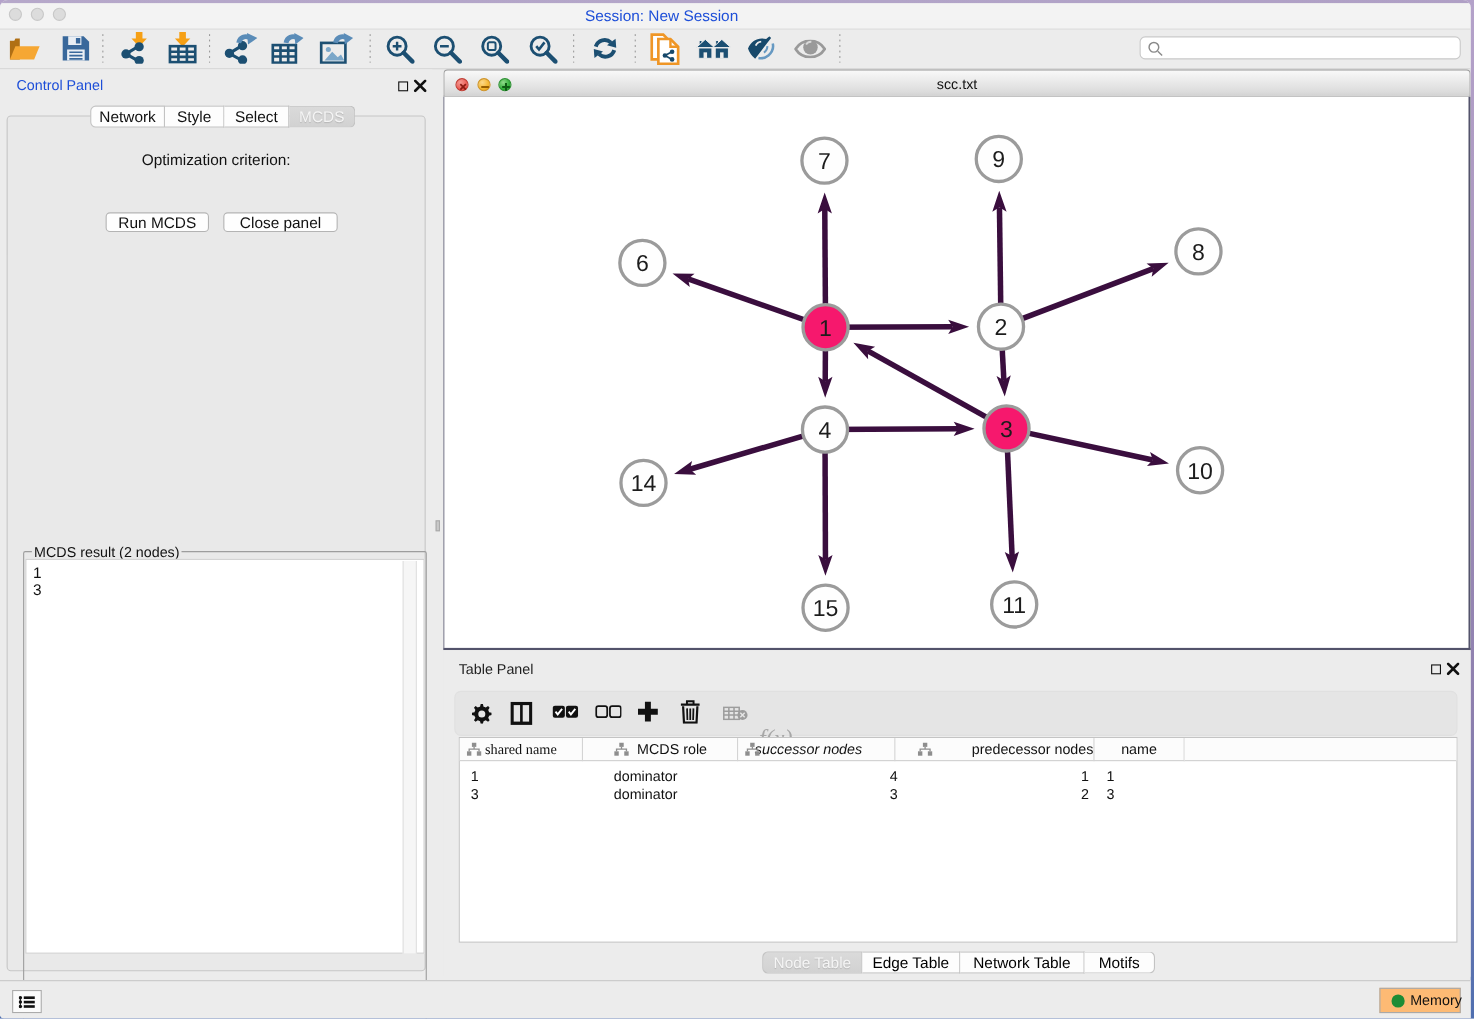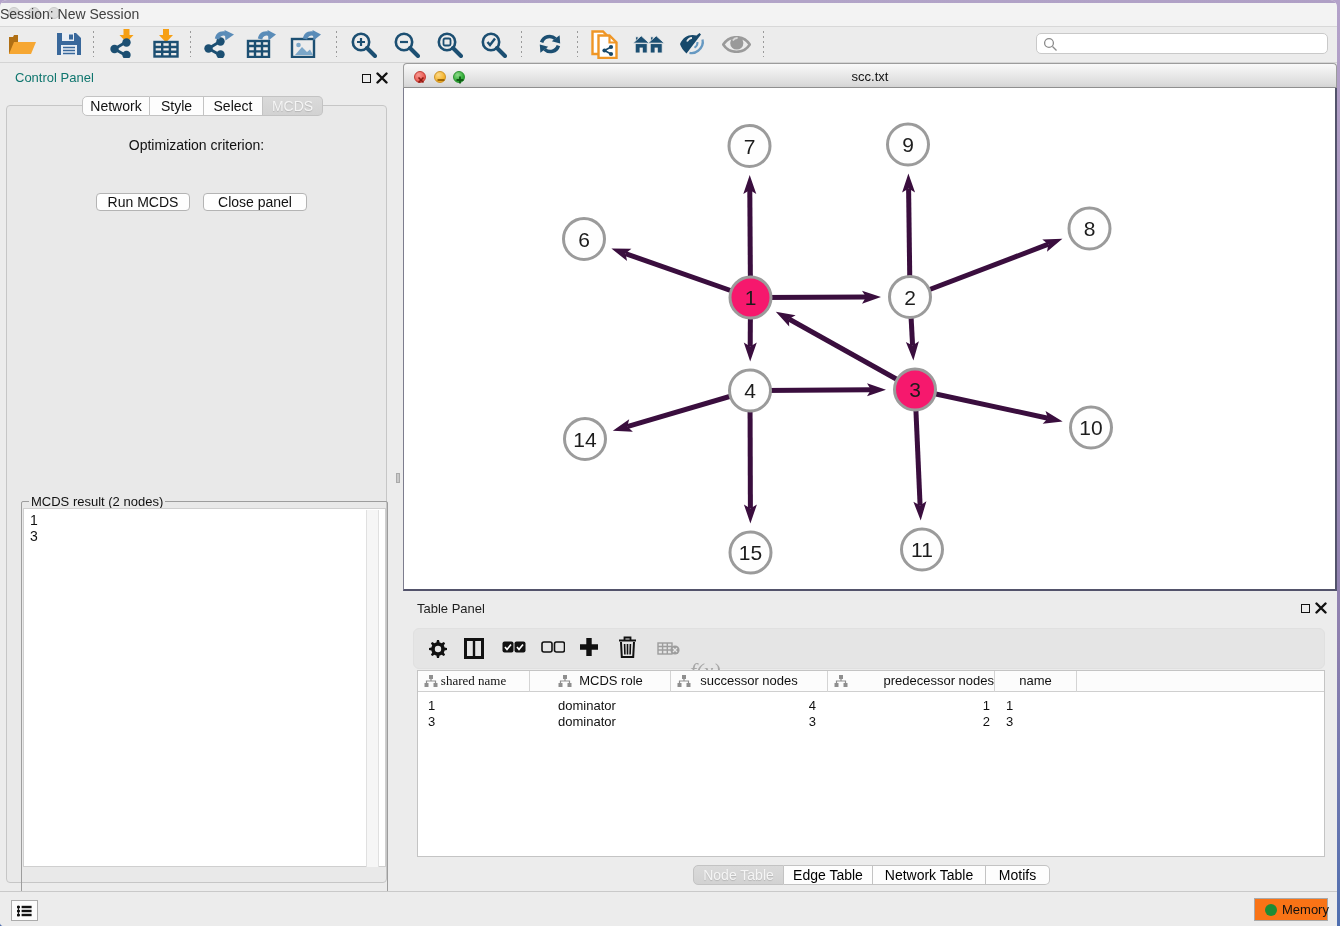--- a/index.html
+++ b/index.html
@@ -4,30 +4,30 @@
 <style>
 * { margin:0; padding:0; box-sizing:border-box; }
 html,body { width:1340px; height:926px; overflow:hidden; }
 body { font-family:"Liberation Sans", sans-serif; will-change:transform; background:linear-gradient(180deg,#b4a2ca 0%,#a995bd 30%,#8d7fae 70%,#4f6fb0 100%); }
 .abs { position:absolute; }
 #win { position:absolute; left:0; top:0; width:1337px; height:926px; background:#ececec; border-radius:7px 7px 0 4px; overflow:hidden; }
 
 #purpletop { position:absolute; left:0; top:0; width:1337px; height:3px; background:linear-gradient(90deg,#b6a8ca,#b2a4c8 60%,#af9fc5); border-radius:7px 7px 0 0; }
 #titlebar { position:absolute; left:0; top:3px; width:1337px; height:24px; background:#f3f3f3; border-bottom:1px solid #d8d8d8; }
 #titlebar .dot { position:absolute; top:4px; width:12px; height:12px; border-radius:50%; background:#dcdcdc; border:1px solid #c8c8c8; }
-#wtitle { position:absolute; top:3px; left:0; width:1203px; text-align:left; font-size:14px; color:#404040; }
+#wtitle { position:absolute; top:3px; left:0; width:1203px; text-align:center; font-size:14px; color:#1d4ed8; }
 
 #toolbar { position:absolute; left:0; top:27px; width:1337px; height:36px; background:#ececec; border-bottom:1px solid #d4d4d4; }
 .tsep { position:absolute; top:4px; width:1px; height:26px; background-image:linear-gradient(#9a9a9a 40%, rgba(0,0,0,0) 0%); background-size:1px 5px; }
 .ticon { position:absolute; top:30px; }
 
 #search { position:absolute; left:1036px; top:6px; width:292px; height:21px; background:#fff; border:1px solid #c9c9c9; border-radius:5px; }
 
 #cpanel { position:absolute; left:0; top:63px; width:393px; height:828px; background:#ececec; }
-#cpanel-h { position:absolute; left:15px; top:7px; font-size:13px; color:#0f766e; }
+#cpanel-h { position:absolute; left:15px; top:7px; font-size:13px; color:#1d4ed8; }
 .float-btn { position:absolute; width:9px; height:9px; border:1.5px solid #111; }
 .tabs { position:absolute; display:flex; font-size:14px; color:#111; z-index:5; }
 .tab { background:#fdfdfd; border:1px solid #c3c3c3; border-left:none; padding:0; height:20px; line-height:19px; text-align:center; }
 .tab.first { border-left:1px solid #c3c3c3; border-radius:5px 0 0 5px; }
 .tab.last { border-radius:0 5px 5px 0; }
 .tab.sel { background:linear-gradient(#dadada,#d2d2d2); color:#f5f5f5; text-shadow:0 1px 1px rgba(0,0,0,0.15); }
 #cp-pane { position:absolute; left:6px; top:42px; width:381px; height:778px; background:#e9e9e9; border:1px solid #c6c6c6; border-radius:4px; }
 #optlabel { position:absolute; left:0; top:31px; width:100%; text-align:center; font-size:14px; color:#111; }
 #combo { position:absolute; left:39px; top:54px; width:309px; height:20px; background:#fff; border:1px solid #b4b4b4; border-radius:4px; font-size:14px; color:#111; line-height:18px; padding-left:13px; }
 .btn { position:absolute; height:18px; background:#fefefe; border:1px solid #b4b4b4; border-radius:4px; font-size:14px; color:#111; text-align:center; line-height:16px; }
@@ -47,21 +47,21 @@
 #ttoolbar { position:absolute; left:10px; top:37px; width:912px; height:41px; background:#e5e5e5; border:1px solid #e0e0e0; border-radius:6px; }
 #ttable { position:absolute; left:14px; top:79px; width:908px; height:187px; background:#fff; border:1px solid #c4c4c4; }
 #thead { position:absolute; left:0; top:0; width:659px; height:21px; background:#fcfcfc; border-bottom:1px solid #cfcfcf; font-size:13px; color:#111; }
 #thead2 { position:absolute; left:659px; top:0; width:247px; height:21px; background:#fcfcfc; border-bottom:1px solid #cfcfcf; }
 .hcol { position:absolute; top:0; height:21px; border-right:1px solid #d4d4d4; text-align:center; line-height:20px; }
 .trow { position:absolute; font-size:13px; color:#111; height:16px; line-height:16px; }
 .tabs2 { position:absolute; left:290px; top:274px; display:flex; font-size:14px; }
 
 #statusbar { position:absolute; left:0; top:891px; width:1337px; height:35px; background:#ececec; border-top:1px solid #c9c9c9; }
 #listbtn { position:absolute; left:11px; top:8px; width:27px; height:21px; background:#fbfbfb; border:1px solid #ababab; }
-#membtn { position:absolute; right:9px; top:6px; width:74px; height:23px; background:#f97316; border:1px solid #a9a9a9; font-size:13px; color:#111; }
+#membtn { position:absolute; right:9px; top:6px; width:74px; height:23px; background:#fdba74; border:1px solid #a9a9a9; font-size:13px; color:#111; }
 </style>
 </head>
 <body>
 <div id="win">
   <div id="purpletop"></div>
   <div id="titlebar">
     <div class="dot" style="left:8px;"></div>
     <div class="dot" style="left:28px;"></div>
     <div class="dot" style="left:48px;"></div>
     <div id="wtitle">Session: New Session</div>
@@ -376,21 +376,21 @@
         <circle cx="18" cy="8" r="4.6" fill="#9d9d9d"></circle>
         <path d="M16 6 L20 10 M20 6 L16 10" stroke="#e7e7e7" stroke-width="1.3"></path>
       </svg>
 
       <div style="position:absolute;left:276px;top:5px;font-family:'Liberation Serif',serif;font-style:italic;font-size:22px;color:#a7a7a7;margin-top:24px;">f(x)</div>
     </div>
     <div id="ttable">
       <div id="thead">
         <div class="hcol" style="left:0; width:112px;font-family:Liberation Serif, serif;">shared name</div>
         <div class="hcol" style="left:134px; width:119px;">MCDS role</div>
-        <div class="hcol" style="left:253px; width:157px;">successor nodes</div>
+        <div class="hcol" style="left:239px; width:157px;font-style:italic;">successor nodes</div>
         <div class="hcol" style="left:410px; width:167px;text-align:right;">predecessor nodes</div>
         <div class="hcol" style="left:577px; width:82px; border-right:1px solid #d4d4d4;">name</div>
         <svg class="hicon" style="position:absolute;left:6px;top:4px;" width="14" height="13" viewBox="0 0 14 13">
             <g fill="#8e8e8e">
               <rect x="5" y="0" width="4" height="4"></rect>
               <rect x="0.5" y="8" width="4" height="4"></rect>
               <rect x="9.5" y="8" width="4" height="4"></rect>
               <path d="M7 4 L7 6 M2.5 8 L2.5 6 L11.5 6 L11.5 8" stroke="#8e8e8e" stroke-width="1.2" fill="none"></path>
             </g>
           </svg>

